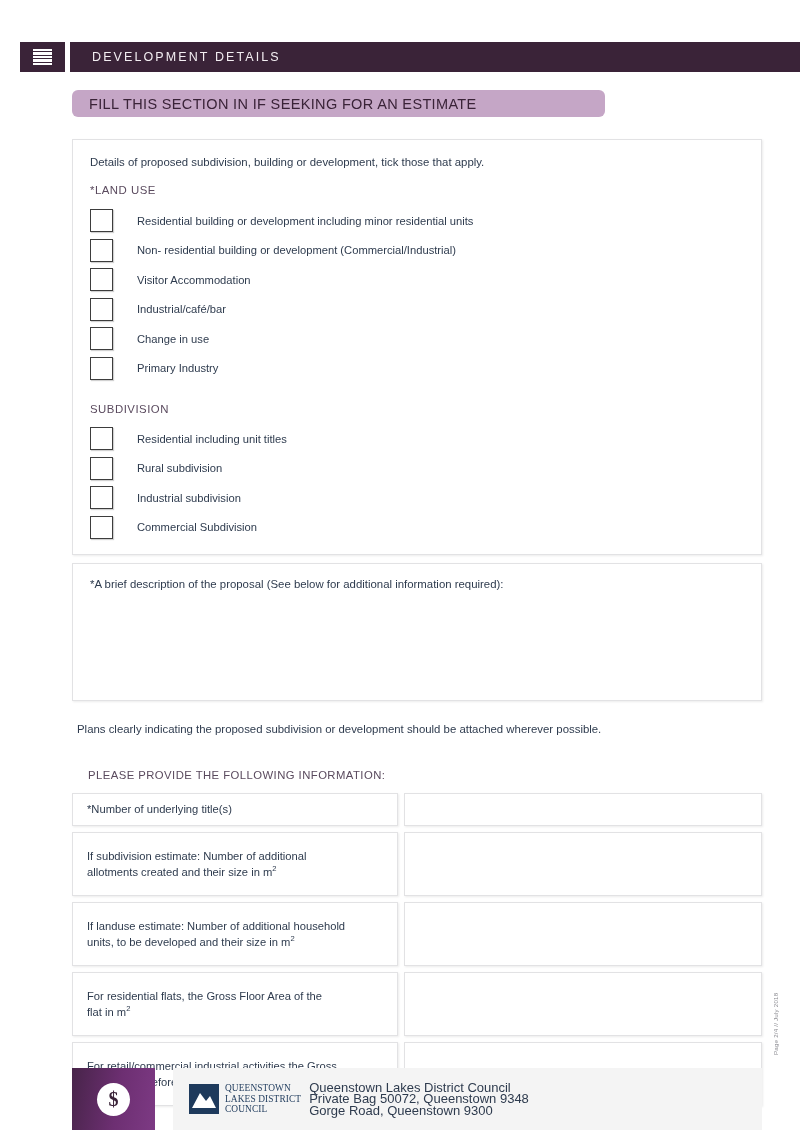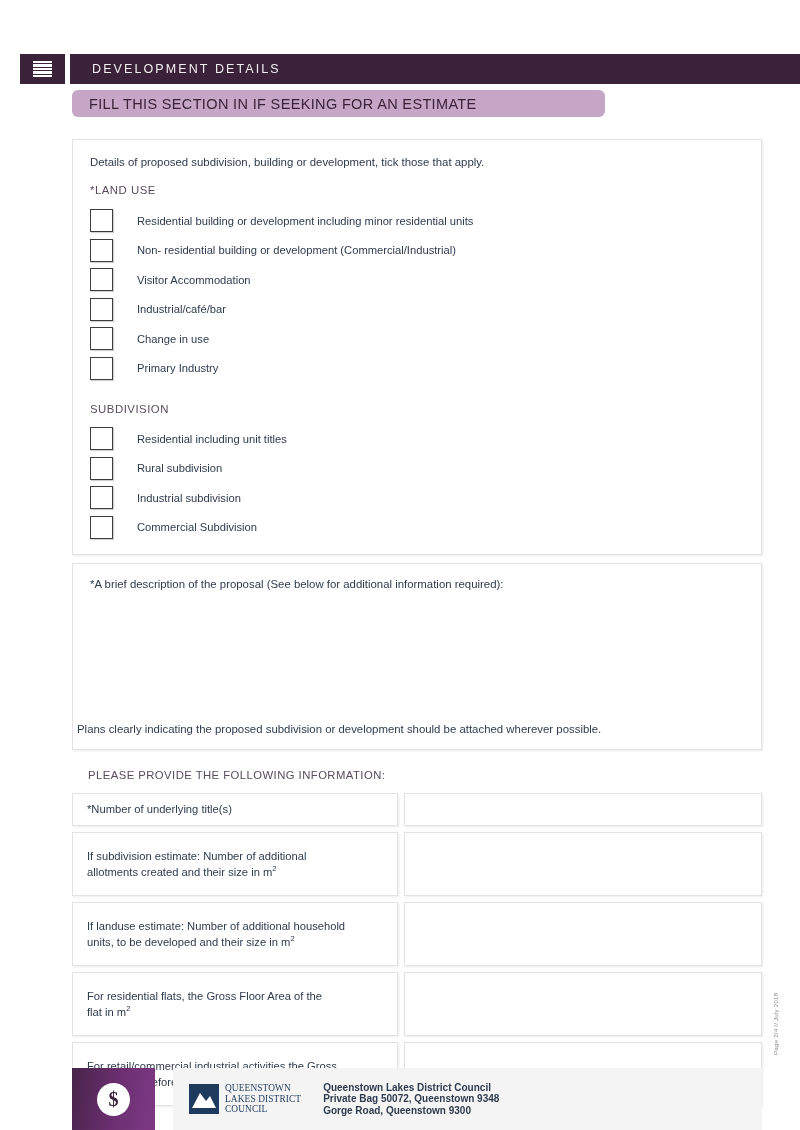--- a/index.html
+++ b/index.html
@@ -12,21 +12,21 @@
     background: #ffffff;
     font-family: "Liberation Sans", sans-serif;
     color: #2e3b4e;
     position: relative;
     overflow: hidden;
   }
 
   
   .header-row {
     position: absolute;
-    top: 54px;
+    top: 42px;
     left: 20px;
     right: 0;
     height: 30px;
     display: flex;
     align-items: stretch;
   }
   .header-icon-box {
     width: 45px;
     background: #3a2338;
     display: flex;
@@ -92,21 +92,21 @@
   .panel-land {
     top: 139px;
     left: 72px;
     width: 690px;
     height: 416px;
   }
   .panel-desc {
     top: 563px;
     left: 72px;
     width: 690px;
-    height: 187px;
+    height: 138px;
   }
 
   .intro-text {
     position: absolute;
     top: 16px;
     left: 17px;
     font-size: 11.4px;
     color: #2e3b4e;
   }
   .group-label {
@@ -272,26 +272,25 @@
   .logo-words {
     margin-left: 6px;
     font-family: "Liberation Serif", serif;
     font-size: 9.4px;
     line-height: 10.6px;
     color: #1e3a5c;
     letter-spacing: 0.1px;
     white-space: nowrap;
   }
   .footer-address {
-    margin-left: 22px;
-    font-size: 10px;
+    margin-left: 8px;
+    font-size: 13px;
     line-height: 11.6px;
     color: #2e3b4e;
     white-space: nowrap;
-    font-weight: bold;
   }
   .footer-contact {
     margin-left: auto;
     margin-right: 16px;
     font-size: 9px;
     line-height: 11.6px;
     color: #2e3b4e;
     text-align: right;
     white-space: nowrap;
   }

